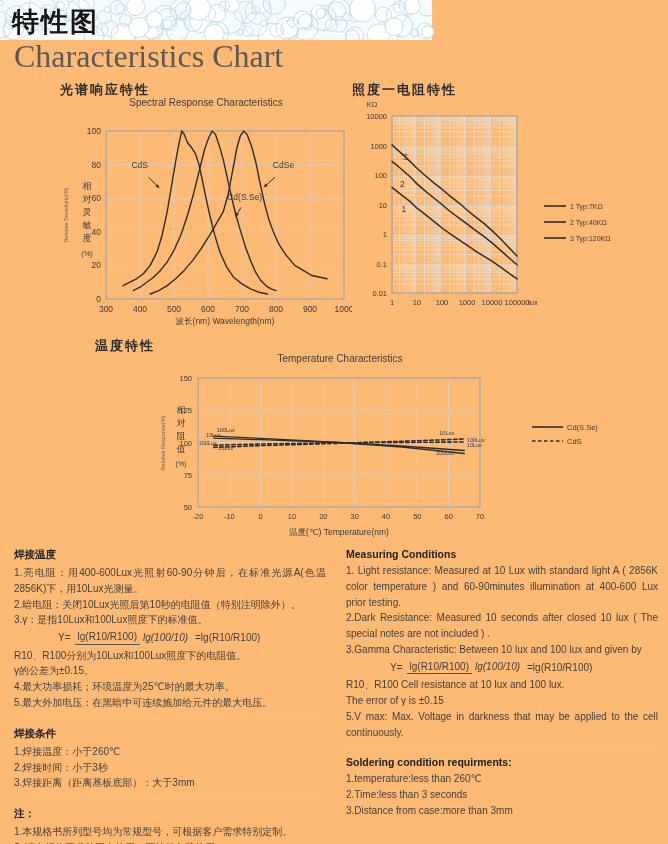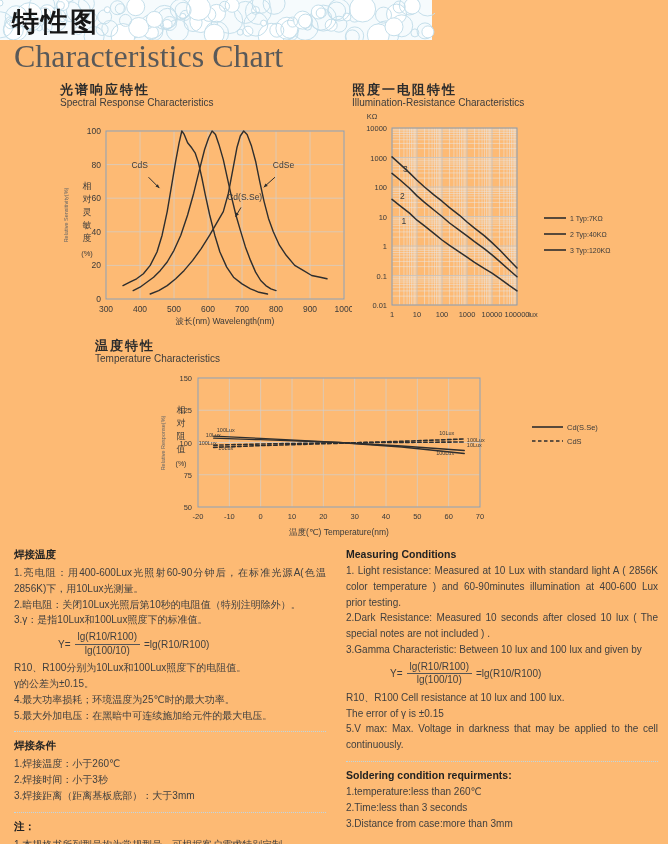--- a/index.html
+++ b/index.html
@@ -6,37 +6,37 @@
   #page{position:relative;width:668px;height:844px;background:#fdba74;overflow:hidden;
         font-family:"Liberation Sans","DejaVu Sans",sans-serif;color:#3f3f3f;}
   
   #bubble-strip{position:absolute;left:0;top:0;width:435px;height:40px;}
   #title-zh{position:absolute;left:12px;top:4px;font-size:27px;font-weight:bold;color:#161616;letter-spacing:2px;}
   #title-en{position:absolute;left:14px;top:38px;font-family:"Liberation Serif","DejaVu Serif",serif;
             font-size:32px;color:#595959;}
   
   .chart-block{position:absolute;}
   .ct-zh{font-size:13px;font-weight:bold;color:#2c2c2c;text-align:left;letter-spacing:2px;line-height:15px;}
-  .ct-en{font-size:10px;color:#3c3c3c;text-align:left;line-height:12px;}
+  .ct-en{font-size:10px;color:#3c3c3c;text-align:center;line-height:12px;}
   #spectral-block{left:60px;top:82px;width:292px;}
   #illum-block{left:352px;top:82px;width:314px;}
   #illum-block .ct-zh,#illum-block .ct-en{width:230px;}
   #temp-block{left:95px;top:338px;width:573px;}
   #temp-block .ct-zh,#temp-block .ct-en{width:490px;}
   svg{display:block;}
   
   #text-area{position:absolute;left:14px;top:548px;width:644px;display:flex;gap:20px;}
   .col{flex:1;min-width:0;}
   .h{font-size:10.5px;font-weight:bold;color:#222;margin-bottom:3px;}
   .lines div{font-size:10px;line-height:1.58;text-align:justify;}
   .divider{border-top:1.5px dotted #bcd6e2;margin:8px 0 7px 0;}
   .formula{display:flex;align-items:center;gap:4px;font-size:10px;color:#3f3f3f;margin:3px 0 3px 44px;}
-  .frac{display:inline-flex;flex-direction:column;align-items:center;line-height:1.25;}
+  .frac{display:inline-flex;flex-direction:row;align-items:center;line-height:1.25;}
   .frac .num{border-bottom:1px solid #555;padding:0 3px;}
-  .frac .den{padding:0 3px;}
+  .frac .den{padding:0 3px;font-style:italic;}
 </style>
 </head>
 <body>
 
 <div id="page">
 
   <svg id="bubble-strip">
       <rect x="0" y="0" width="432" height="40" fill="#f6fbfd"></rect>
       <circle cx="0.0" cy="3.0" r="3" fill="#ffffff" stroke="#c5dfeb" stroke-width="1"></circle>
       <circle cx="47.0" cy="26.9" r="5" fill="none" stroke="#c5dfeb" stroke-width="1"></circle>
@@ -203,21 +203,20 @@
         <line x1="214.98" y1="68.2" x2="203.76" y2="78.28" stroke="#2e2e2e" stroke-width="1"></line>
         <polygon points="203.76,78.28 205.4682526672128,74.44309071973805 207.75732325000823,76.99104428511151" fill="#2e2e2e"></polygon>
         <text x="184.72" y="90.88000000000001" font-size="8.5" fill="#3a3a3a" text-anchor="middle" font-family="&quot;Liberation Sans&quot;,&quot;DejaVu Sans&quot;,sans-serif">Cd(S.Se)</text>
         <line x1="180.98000000000002" y1="98.44" x2="175.54" y2="107.68" stroke="#2e2e2e" stroke-width="1"></line>
         <polygon points="175.54,107.68 176.00984435628837,103.50636294332342 178.96147376126348,105.24411878348192" fill="#2e2e2e"></polygon>
       </svg>
   </div>
 
   <div class="chart-block" id="illum-block">
     <div class="ct-zh">照度一电阻特性</div>
-    <div class="ct-en">Illumination-Resistance Characteristics</div>
     <svg id="illum-svg" width="314" height="230">
         <line x1="47.52574989159953" y1="196" x2="47.52574989159953" y2="19" stroke="#e9e9e9" stroke-width="0.5"></line>
         <line x1="51.928031367991565" y1="196" x2="51.928031367991565" y2="19" stroke="#e9e9e9" stroke-width="0.5"></line>
         <line x1="55.05149978319906" y1="196" x2="55.05149978319906" y2="19" stroke="#e9e9e9" stroke-width="0.5"></line>
         <line x1="57.47425010840047" y1="196" x2="57.47425010840047" y2="19" stroke="#e9e9e9" stroke-width="0.5"></line>
         <line x1="59.45378125959109" y1="196" x2="59.45378125959109" y2="19" stroke="#e9e9e9" stroke-width="0.5"></line>
         <line x1="61.127451000356416" y1="196" x2="61.127451000356416" y2="19" stroke="#e9e9e9" stroke-width="0.5"></line>
         <line x1="62.57724967479859" y1="196" x2="62.57724967479859" y2="19" stroke="#e9e9e9" stroke-width="0.5"></line>
         <line x1="63.85606273598312" y1="196" x2="63.85606273598312" y2="19" stroke="#e9e9e9" stroke-width="0.5"></line>
         <line x1="72.52574989159953" y1="196" x2="72.52574989159953" y2="19" stroke="#e9e9e9" stroke-width="0.5"></line>

